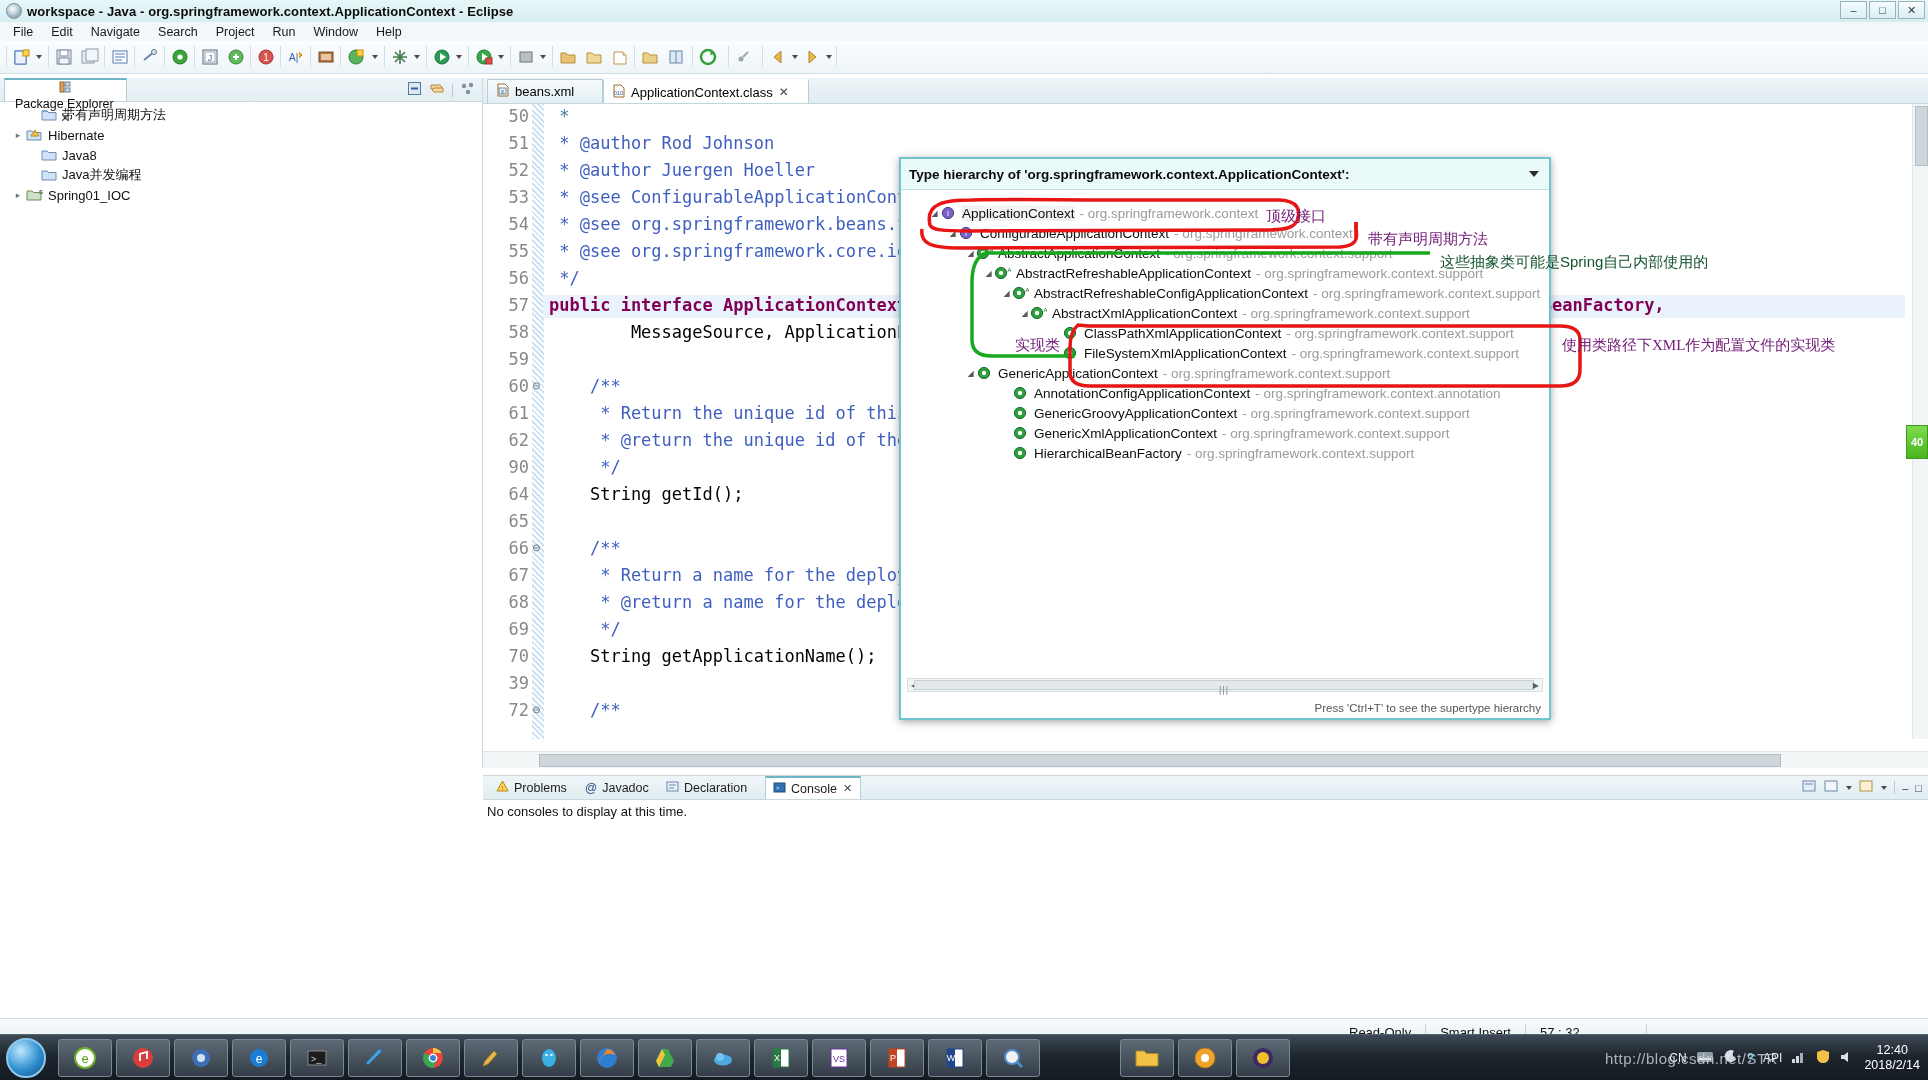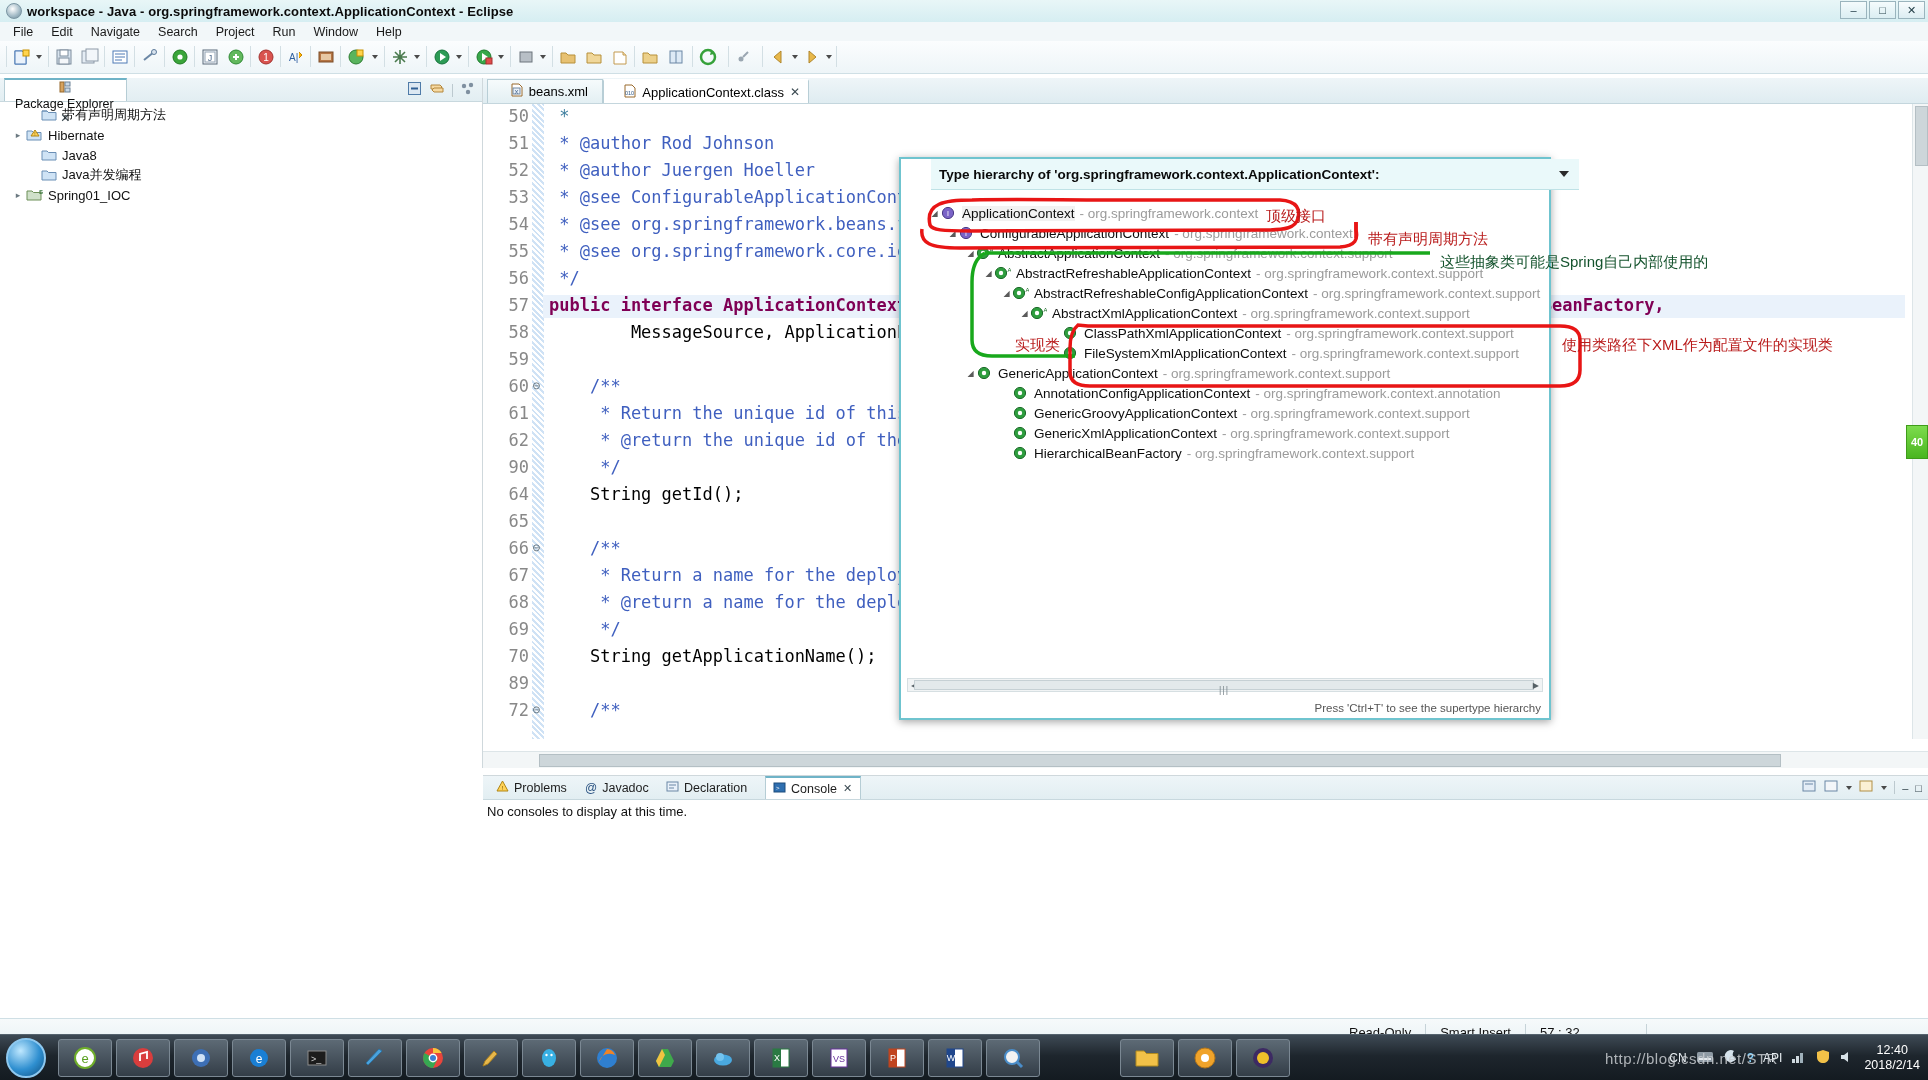--- a/index.html
+++ b/index.html
@@ -85,21 +85,21 @@
   .editor-area{
     position:absolute;left:483px;top:78px;width:1445px;height:690px;background:#fff;
   }
   .ed-tabbar{
     position:absolute;left:0;top:0;width:1445px;height:25px;
     background:linear-gradient(#eef5f8,#dfecf1);border-bottom:1px solid #c4d6dd;
   }
   .ed-tab{
     position:absolute;top:1px;height:24px;display:flex;align-items:center;
     padding:0 8px;box-sizing:border-box;font-size:13px;
-    background:linear-gradient(#f6fbfc,#e3eff3);border:1px solid #b8ced6;border-bottom:none;justify-content:flex-end;
+    background:linear-gradient(#f6fbfc,#e3eff3);border:1px solid #b8ced6;border-bottom:none;
   }
   .ed-tab.active{background:#fff;border-top:2px solid #f0a30a00;}
   .ed-tab.active{background:#ffffff;}
   .ed-tab .lbl{margin:0 6px 0 5px;}
   .ed-tab .xmark{font-size:12px;color:#3b4a52;}
   
   .code-wrap{
     position:absolute;left:0;top:26px;width:1445px;height:635px;background:#fff;overflow:hidden;
   }
   .gutter-mark{position:absolute;left:49px;top:0;width:12px;height:635px;
@@ -168,21 +168,21 @@
   .clock{color:#fff;font-size:12.5px;line-height:15px;text-align:center;}
   
   .hier{
     position:absolute;left:899px;top:157px;width:652px;height:563px;
     background:#ffffff;border:2px solid #6fc4cf;box-sizing:border-box;
     box-shadow:0 2px 8px rgba(0,0,0,.35);
   }
   .hier-head{
     position:absolute;left:0;top:0;width:648px;height:31px;
     background:#eaf9fa;border-bottom:1px solid #bfe2e6;
-    display:flex;align-items:center;padding-left:8px;box-sizing:border-box;margin-left:30px;
+    display:flex;align-items:center;padding-left:8px;box-sizing:border-box;
   }
   .hier-head .htitle{font-size:13.5px;font-weight:bold;color:#0a0a0a;white-space:nowrap;}
   .hier-head .hcaret{position:absolute;right:10px;top:12px;width:0;height:0;
     border-left:5px solid transparent;border-right:5px solid transparent;border-top:6px solid #2b2b2b;}
   .hier-body{position:absolute;left:2px;top:32px;width:644px;height:490px;background:#fff;overflow:hidden;}
   .hrow{position:absolute;height:20px;display:flex;align-items:center;font-size:13.5px;white-space:nowrap;}
   .hrow .arw{width:11px;display:inline-block;text-align:center;font-size:8px;color:#5a5a5a;}
   .hrow .ic{width:17px;height:15px;margin-right:5px;display:flex;align-items:center;justify-content:center;}
   .hname{color:#0d0d0d;}
   .hpkg{color:#9b9b9b;margin-left:5px;}
@@ -191,22 +191,22 @@
     position:absolute;left:2px;bottom:2px;width:644px;height:38px;background:#fff;
   }
   .hscroll2{position:absolute;left:4px;bottom:24px;width:636px;height:14px;background:#f1f4f5;border:1px solid #d6dfe2;box-sizing:border-box;}
   .hscroll2 .thumb2{position:absolute;left:6px;top:1px;width:620px;height:10px;background:#e3e9eb;border:1px solid #c6d0d4;box-sizing:border-box;}
   .hscroll2 .grip{position:absolute;left:50%;top:4px;transform:translateX(-50%);font-size:9px;color:#7c878c;letter-spacing:1px;}
   .hscroll2 .sa{position:absolute;top:2px;font-size:8px;color:#566166;}
   .hfoot .tip{position:absolute;right:6px;bottom:2px;font-size:11.5px;color:#555;}
   
   .anno{position:absolute;pointer-events:none;}
   .cn-red{
-    position:absolute;color:#b91c1c;font-size:15px;white-space:nowrap;
-    font-family:Liberation Sans, sans-serif;
+    position:absolute;color:#701a75;font-size:15px;white-space:nowrap;
+    font-family:Liberation Serif, serif;
   }
   .cn-green{
     position:absolute;color:#14532d;font-size:15px;white-space:nowrap;
   }
   
   .side-badge{
     position:absolute;right:0;top:425px;width:22px;height:34px;
     background:linear-gradient(#7ddc4e,#49b51f);border:1px solid #3f9c1a;box-sizing:border-box;
     display:flex;align-items:center;justify-content:center;color:#fff;font-size:11px;font-weight:bold;
   }
@@ -633,21 +633,21 @@
 
       <div class="lineno" style="top:488px">68</div>
       <div class="codeline c-cmt2" style="top:488px">     * @return a name for the deployed application, or the empty String by default</div>
 
       <div class="lineno" style="top:515px">69</div>
       <div class="codeline c-cmt2" style="top:515px">     */</div>
 
       <div class="lineno" style="top:542px">70</div>
       <div class="codeline" style="top:542px">    String getApplicationName();</div>
 
-      <div class="lineno" style="top:569px">89</div>
+      <div class="lineno" style="top:569px">39</div>
       <div class="codeline" style="top:569px"></div>
 
       <div class="lineno" style="top:596px">72</div>
       <div class="foldmark" style="top:600px">⊖</div>
       <div class="codeline c-cmt2" style="top:596px">    /**</div>
     </div>
 
     <div class="vscroll">
       <div class="thumb"></div>
     </div>

